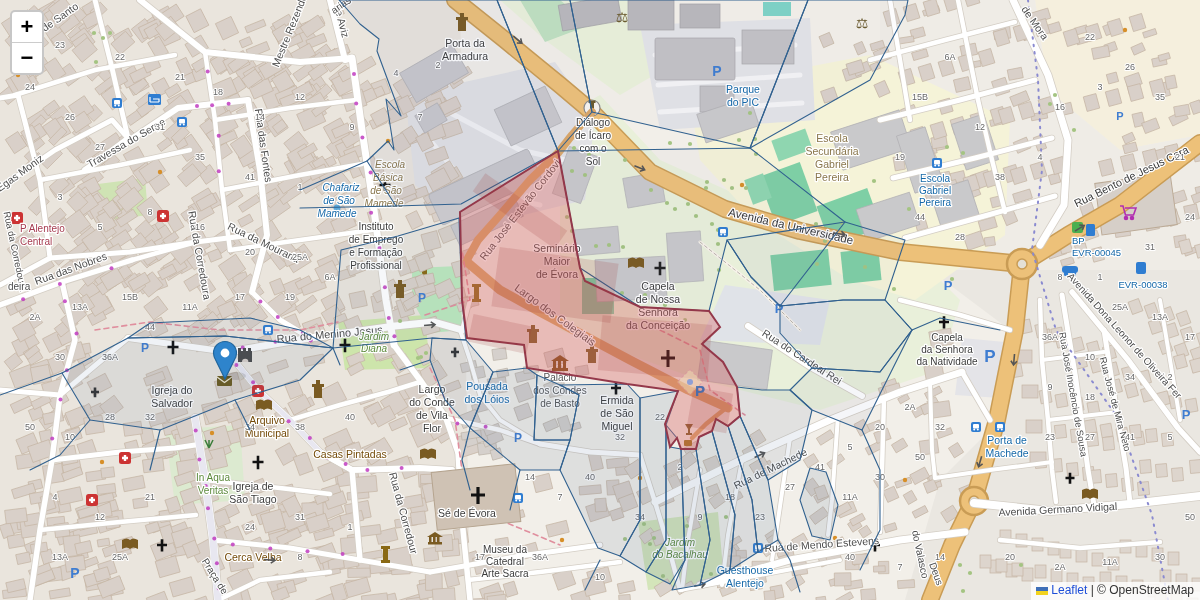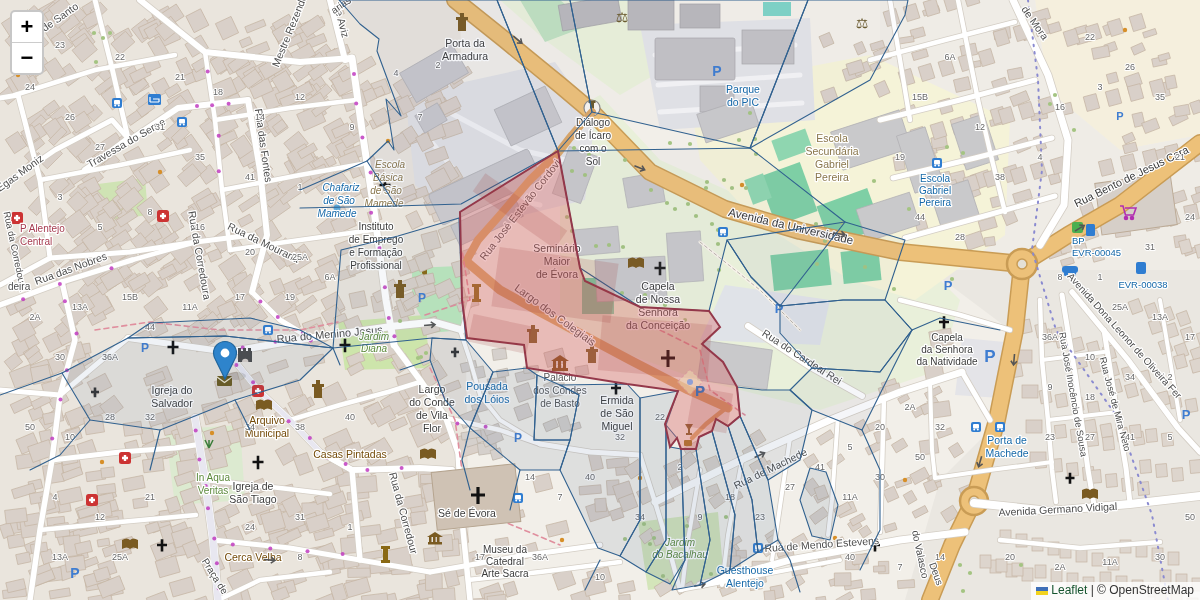--- a/index.html
+++ b/index.html
@@ -6,21 +6,21 @@
 #map{position:relative;width:1200px;height:600px;overflow:hidden;background:#f2efe9;
  font-family:"Liberation Sans",sans-serif;}
 #map svg{position:absolute;left:0;top:0;}
 .zoomctl{position:absolute;left:10px;top:10px;width:30px;border:2px solid rgba(0,0,0,0.22);
  border-radius:5px;background:#fff;z-index:10;}
 .zbtn{width:30px;height:30px;line-height:30px;text-align:center;font-size:22px;font-weight:bold;
  color:#000;font-family:"Liberation Sans",sans-serif;}
 .zbtn.first{border-bottom:1px solid #ccc;}
 .attrib{position:absolute;right:0;bottom:0;background:rgba(255,255,255,0.8);
  font-size:12px;padding:1px 6px 2px 5px;color:#333;z-index:10;height:15px;line-height:15px;}
-.attrib a{color:#14532d;text-decoration:none;text-align:right;}
+.attrib a{color:#1d4ed8;text-decoration:none;text-align:right;}
 .flag{display:inline-block;width:12px;height:8px;vertical-align:-1px;background:linear-gradient(to bottom,#3f6fb7 0 50%,#f2d21e 50% 100%);}
 </style>
 </head>
 <body>
 <div id="map">
 <svg width="1200" height="600" viewBox="0 0 1200 600" font-family="Liberation Sans, sans-serif">
 
 <rect x="0.0" y="0.0" width="1200.0" height="600.0" fill="#f2efe9" stroke="none" stroke-width="1"></rect>
 
 <path d="M0.0,0.0 L460.0,0.0 L470.0,600.0 L0.0,600.0 Z" fill="#eae5dd" stroke="none" stroke-width="1"></path>

